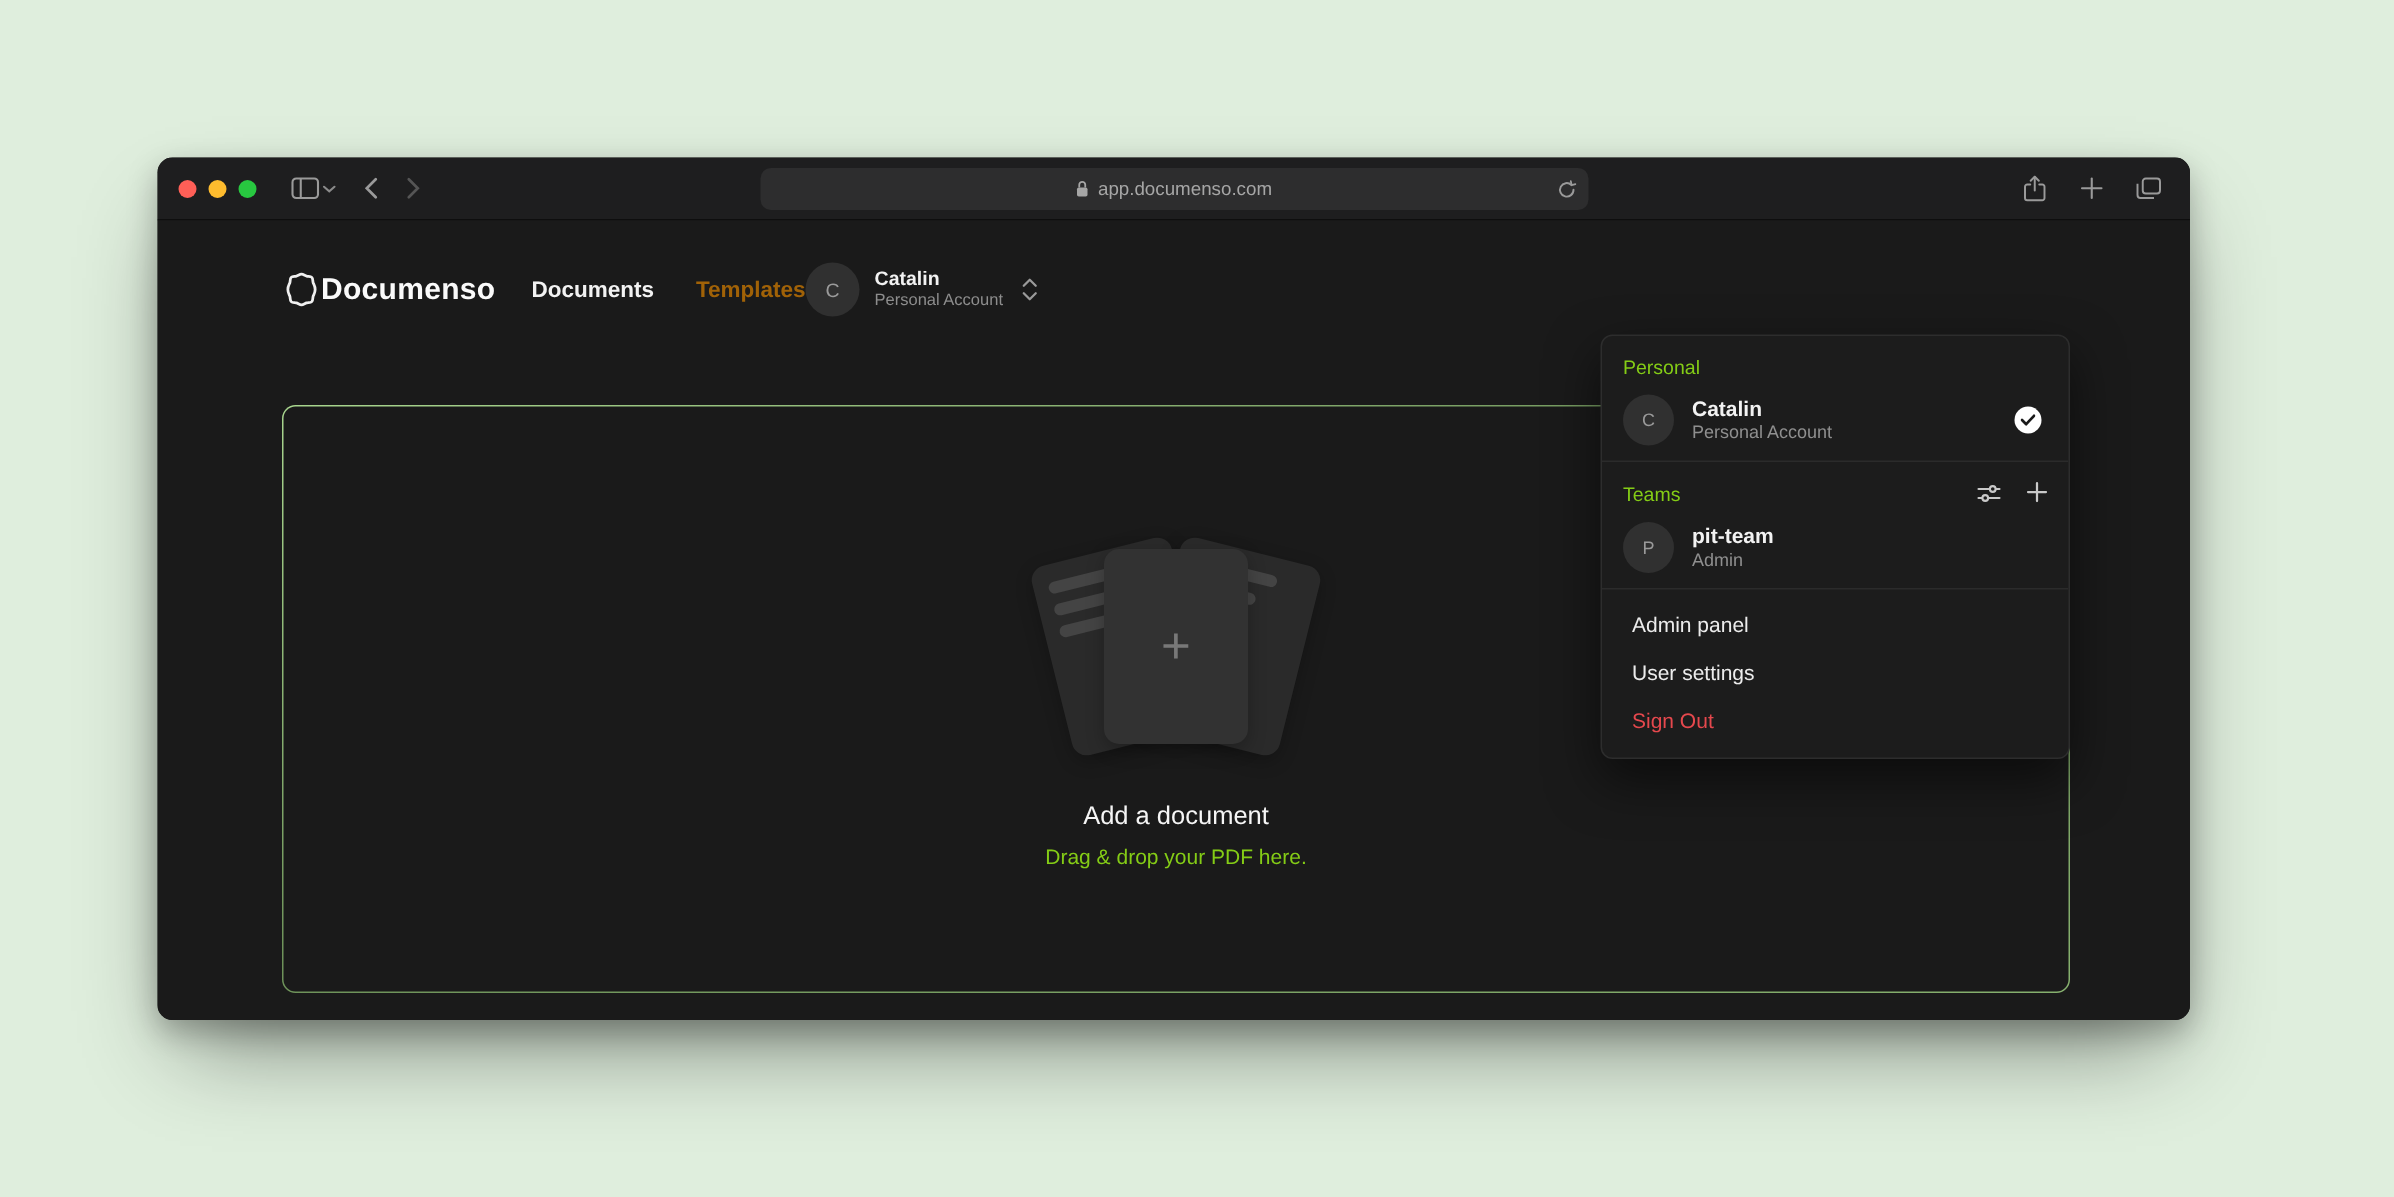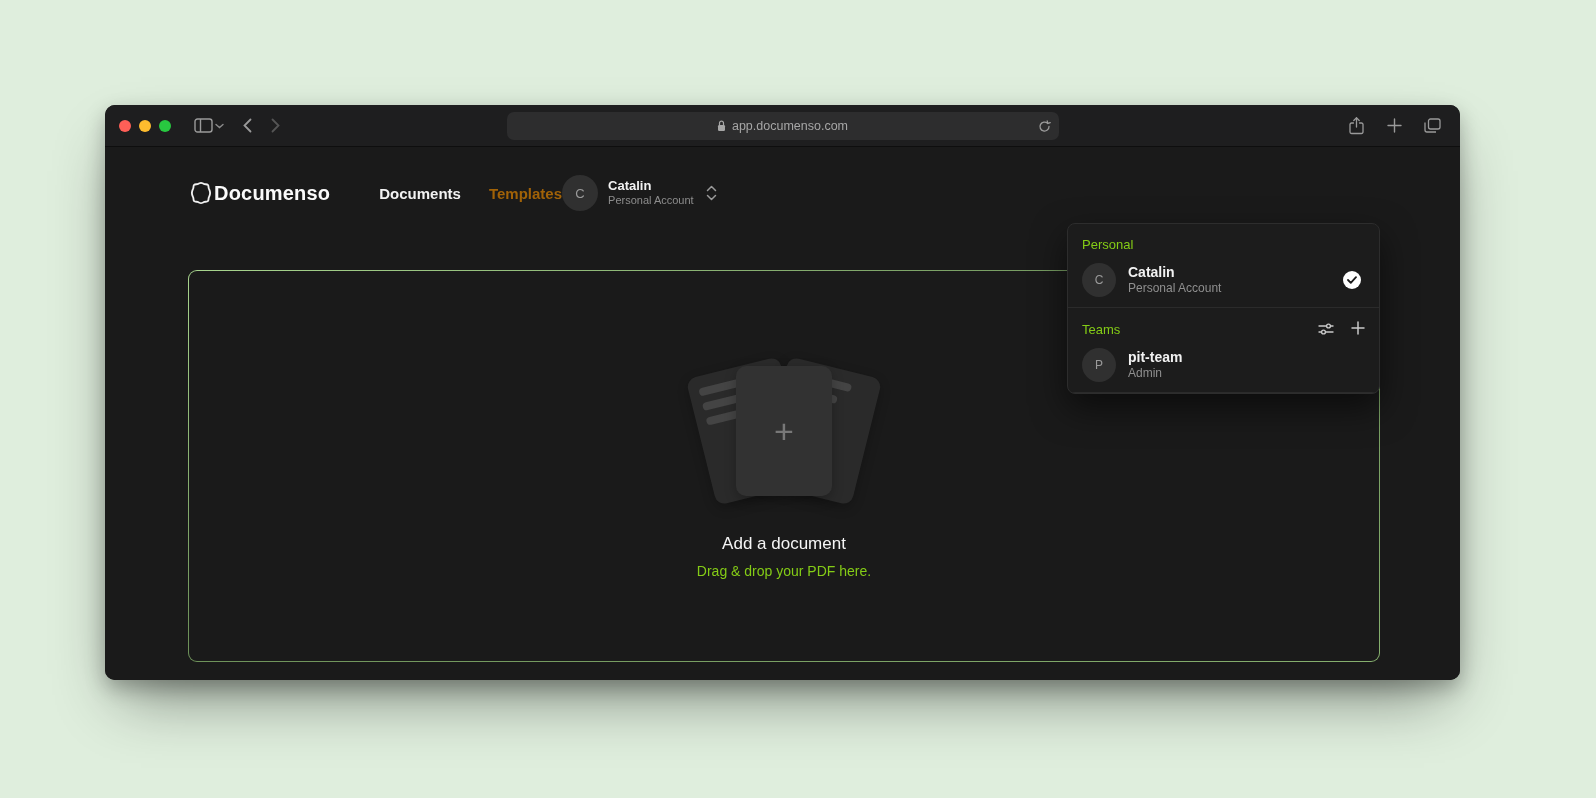--- a/index.html
+++ b/index.html
@@ -35,21 +35,21 @@
     color:#a6a6a6; font-size:12.5px; gap:6px;
   }
   .addressbar .reload { position:absolute; right:8px; color:#9a9a9a; display:flex; }
   .tb-right { margin-left:auto; display:flex; gap:10px; }
   
   .content { position:relative; height:533px; background:#1a1a1a; }
   .app-header { height:92px; display:flex; align-items:center; padding:0 80px 0 83px; }
   .brand { display:flex; align-items:center; }
   .brand-logo { color:#f0f0f0; display:flex; }
   .brand-name { color:#fafafa; font-size:20px; font-weight:700; letter-spacing:.2px; }
-  .nav { display:flex; gap:28px; margin-left:49px; }
+  .nav { display:flex; gap:28px; margin-left:24px; }
   .nav-item { font-size:15px; font-weight:600; color:#a16207; cursor:pointer; }
   .nav-item.active { color:#f2f2f2; }
   .search {
     margin-left:auto; margin-right:58px; width:375px; height:37px;
     background:#1f1f1f; border:1px solid #313131; border-radius:8px;
     display:flex; align-items:center; padding:0 8px 0 12px; gap:8px;
   }
   .search svg { color:#8a8a8a; flex:none; }
   .search input {
     flex:1; background:transparent; border:none; outline:none;
@@ -280,16 +280,21 @@
         </div>
         <div class="menu-row">
           <span class="avatar">P</span>
           <span>
             <div class="menu-row-name">pit-team</div>
             <div class="menu-row-sub">Admin</div>
           </span>
         </div>
       </div>
       <div class="divider"></div>
+      <div class="menu-list">
+        <div class="menu-item">Admin panel</div>
+        <div class="menu-item">User settings</div>
+        <div class="menu-item danger">Sign Out</div>
+      </div>
     </div>
 
   </div>
 </div>
 
 </body></html>

